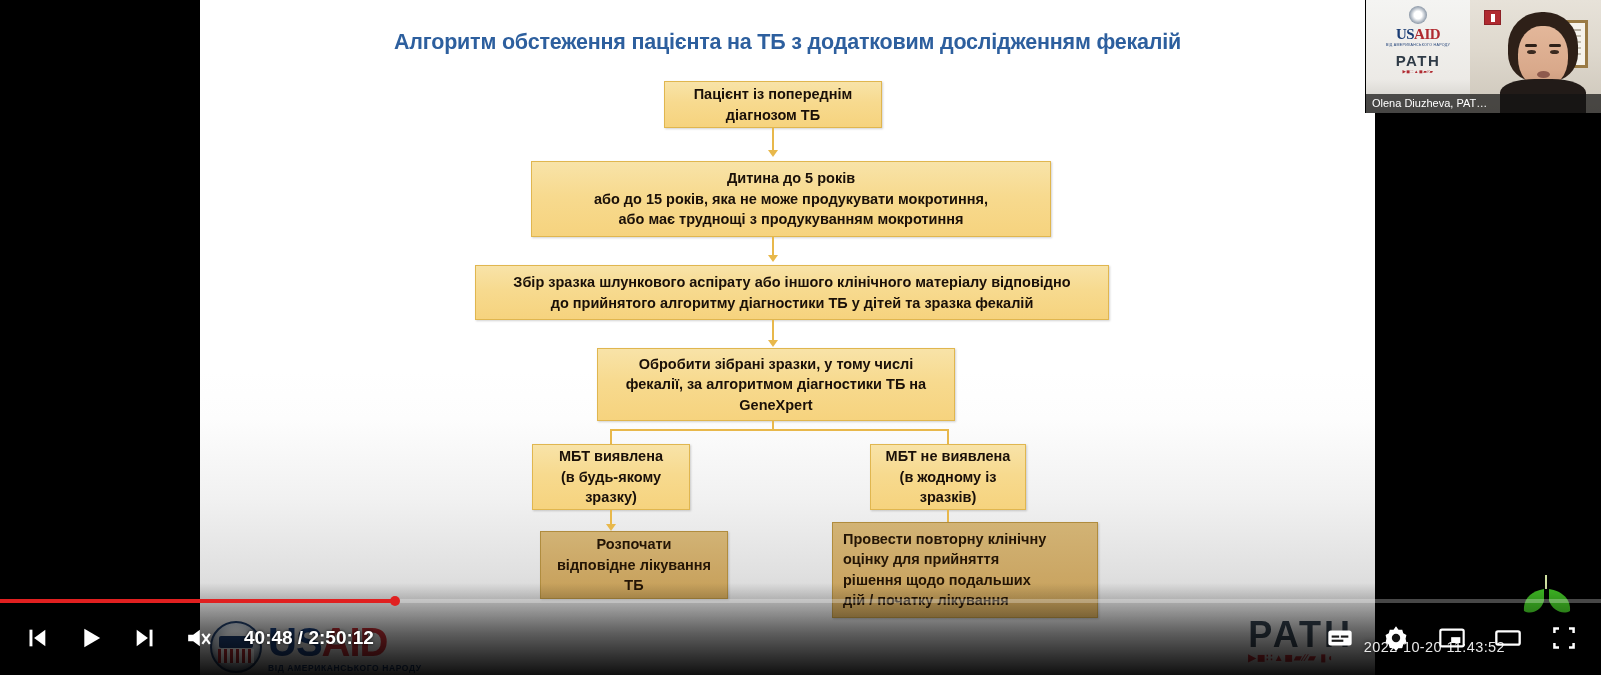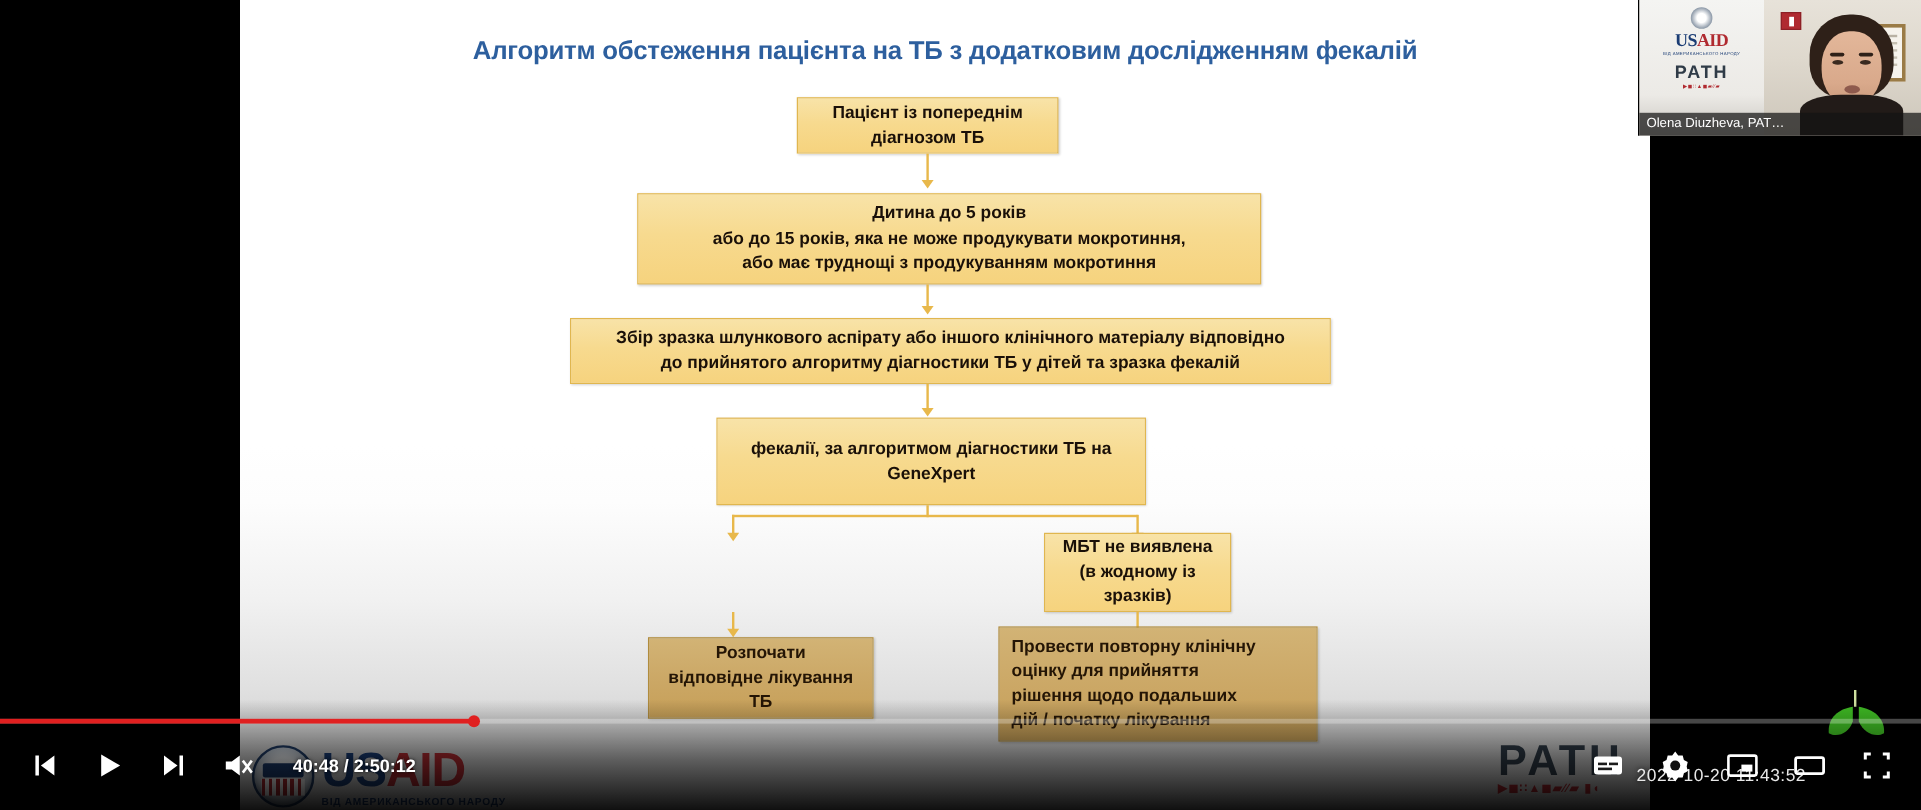--- a/index.html
+++ b/index.html
@@ -202,21 +202,21 @@
     position:absolute; left:22px; bottom:12px; height:50px;
     display:flex; align-items:center; gap:24px;
   }
   #controls-right {
     position:absolute; right:22px; bottom:12px; height:50px;
     display:flex; align-items:center; gap:26px;
   }
   .ctrl { width:30px; height:30px; position:relative; cursor:pointer; flex:none; }
   .ctrl svg { display:block; width:100%; height:100%; fill:#fff; }
   #time-display {
-    color:#fff; font-size:15px; font-weight:bold; margin-left:6px;
+    color:#fff; font-size:19px; font-weight:bold; margin-left:6px;
     text-shadow:0 0 3px rgba(0,0,0,.9); white-space:nowrap;
   }
   #timestamp-overlay {
     position:absolute; right:96px; bottom:20px;
     color:#e8e8e8; font-size:14.5px; letter-spacing:.4px;
     text-shadow:0 0 4px rgba(0,0,0,.9); white-space:nowrap;
   }
   #bottom-scrim {
     position:absolute; left:0; right:0; bottom:0; height:92px;
     background:linear-gradient(to top,rgba(0,0,0,.92) 0%,rgba(0,0,0,.55) 45%,rgba(0,0,0,0) 100%);
@@ -248,31 +248,37 @@
     <div class="arrowhead" style="left:568px; top:255px;"></div>
 
     <div class="fbox light" style="left:275px; top:265px; width:634px; height:55px;">
       <span class="ln">Збір зразка шлункового аспірату або іншого клінічного матеріалу відповідно</span>
       <span class="ln">до прийнятого алгоритму діагностики ТБ у дітей та зразка фекалій</span>
     </div>
     <div class="conn" style="left:572px; top:320px; height:22px;"></div>
     <div class="arrowhead" style="left:568px; top:340px;"></div>
 
     <div class="fbox light" style="left:397px; top:348px; width:358px; height:73px;">
+      <span class="ln">Обробити зібрані зразки, у тому числі</span>
       <span class="ln">фекалії, за алгоритмом діагностики ТБ на</span>
       <span class="ln">GeneXpert</span>
     </div>
 
     <div class="conn" style="left:572px; top:421px; height:10px;"></div>
     <div class="conn" style="left:410px; top:429px; width:338px; height:2px;"></div>
     <div class="conn" style="left:410px; top:429px; height:17px;"></div>
     <div class="arrowhead" style="left:406px; top:444px;"></div>
     <div class="conn" style="left:747px; top:429px; height:17px;"></div>
     <div class="arrowhead" style="left:743px; top:444px;"></div>
 
+    <div class="fbox light" style="left:332px; top:444px; width:158px; height:66px;">
+      <span class="ln">МБТ виявлена</span>
+      <span class="ln">(в будь-якому</span>
+      <span class="ln">зразку)</span>
+    </div>
 
     <div class="fbox light" style="left:670px; top:444px; width:156px; height:66px;">
       <span class="ln">МБТ не виявлена</span>
       <span class="ln">(в жодному із</span>
       <span class="ln">зразків)</span>
     </div>
 
     <div class="conn" style="left:410px; top:510px; height:16px;"></div>
     <div class="arrowhead" style="left:406px; top:524px;"></div>
     <div class="conn" style="left:747px; top:510px; height:16px;"></div>

